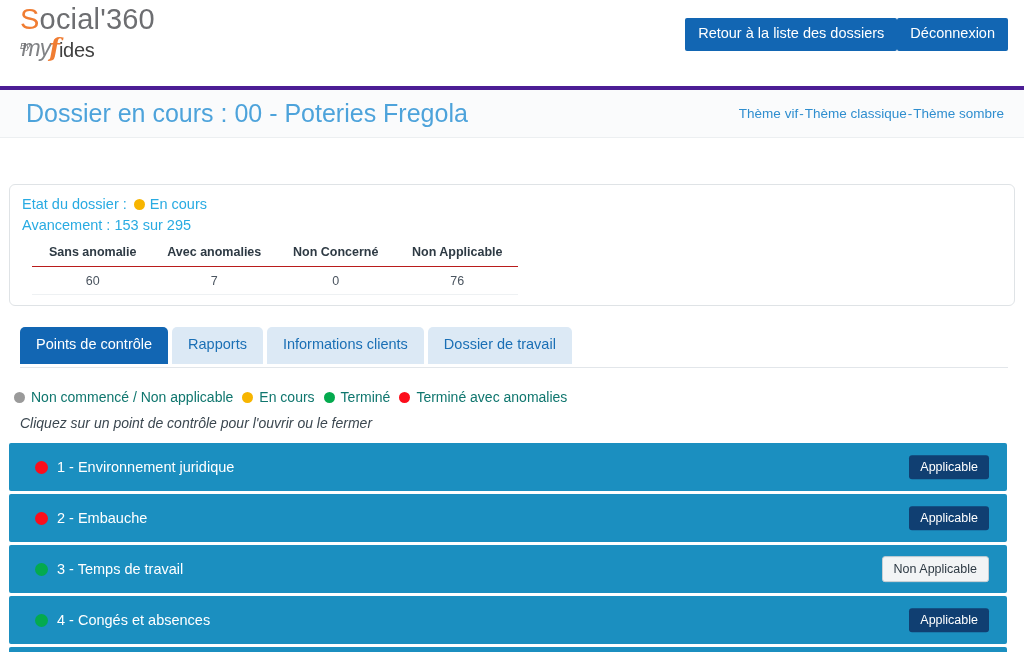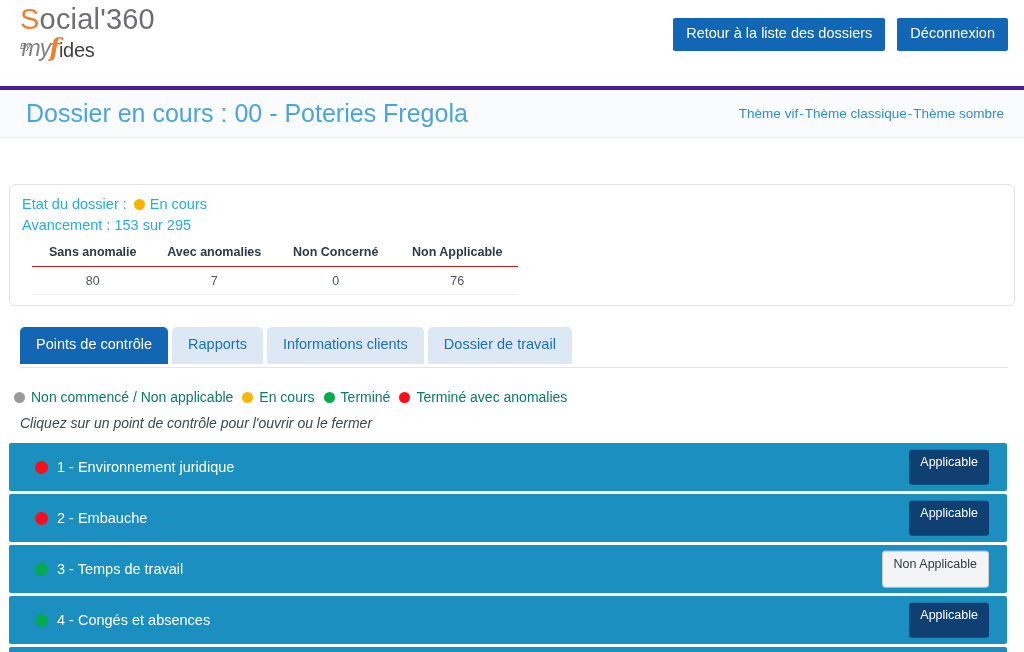--- a/index.html
+++ b/index.html
@@ -66,21 +66,21 @@
     font-size: 20px;
     color: #404040;
     letter-spacing: -0.3px;
     margin-left: -1px;
   }
 
   .header-actions {
     position: absolute;
     right: 16px; top: 18px;
     display: flex;
-    gap: 12px;
+    gap: 0;
   }
   .btn-header {
     background: #1266b3;
     color: #ffffff;
     border: none;
     font-size: 14.5px;
     font-family: "Liberation Sans", sans-serif;
     padding: 8px 13px 9px 13px;
     border-radius: 2px;
     cursor: pointer;
@@ -254,21 +254,21 @@
     font-size: 14.5px;
     color: #ffffff;
     white-space: nowrap;
   }
   .cp-btn {
     position: absolute;
     right: 18px; top: 50%;
     transform: translateY(-50%);
     font-size: 12.5px;
     font-family: "Liberation Sans", sans-serif;
-    padding: 6px 11px 15px 11px;
+    padding: 6px 11px 4px 11px;
     border-radius: 3px;
     border: none;
     cursor: pointer;
     white-space: nowrap;
     line-height: 1.1;
   }
   .cp-btn.applicable {
     background: #103f72;
     color: #ffffff;
   }
@@ -319,21 +319,21 @@
     <thead>
       <tr>
         <th>Sans anomalie</th>
         <th>Avec anomalies</th>
         <th>Non Concerné</th>
         <th>Non Applicable</th>
       </tr>
     </thead>
     <tbody>
       <tr>
-        <td>80</td>
+        <td>60</td>
         <td>7</td>
         <td>0</td>
         <td>76</td>
       </tr>
     </tbody>
   </table>
 </div>
 
 <div class="tabs">
   <div class="tab active">Points de contrôle</div>

